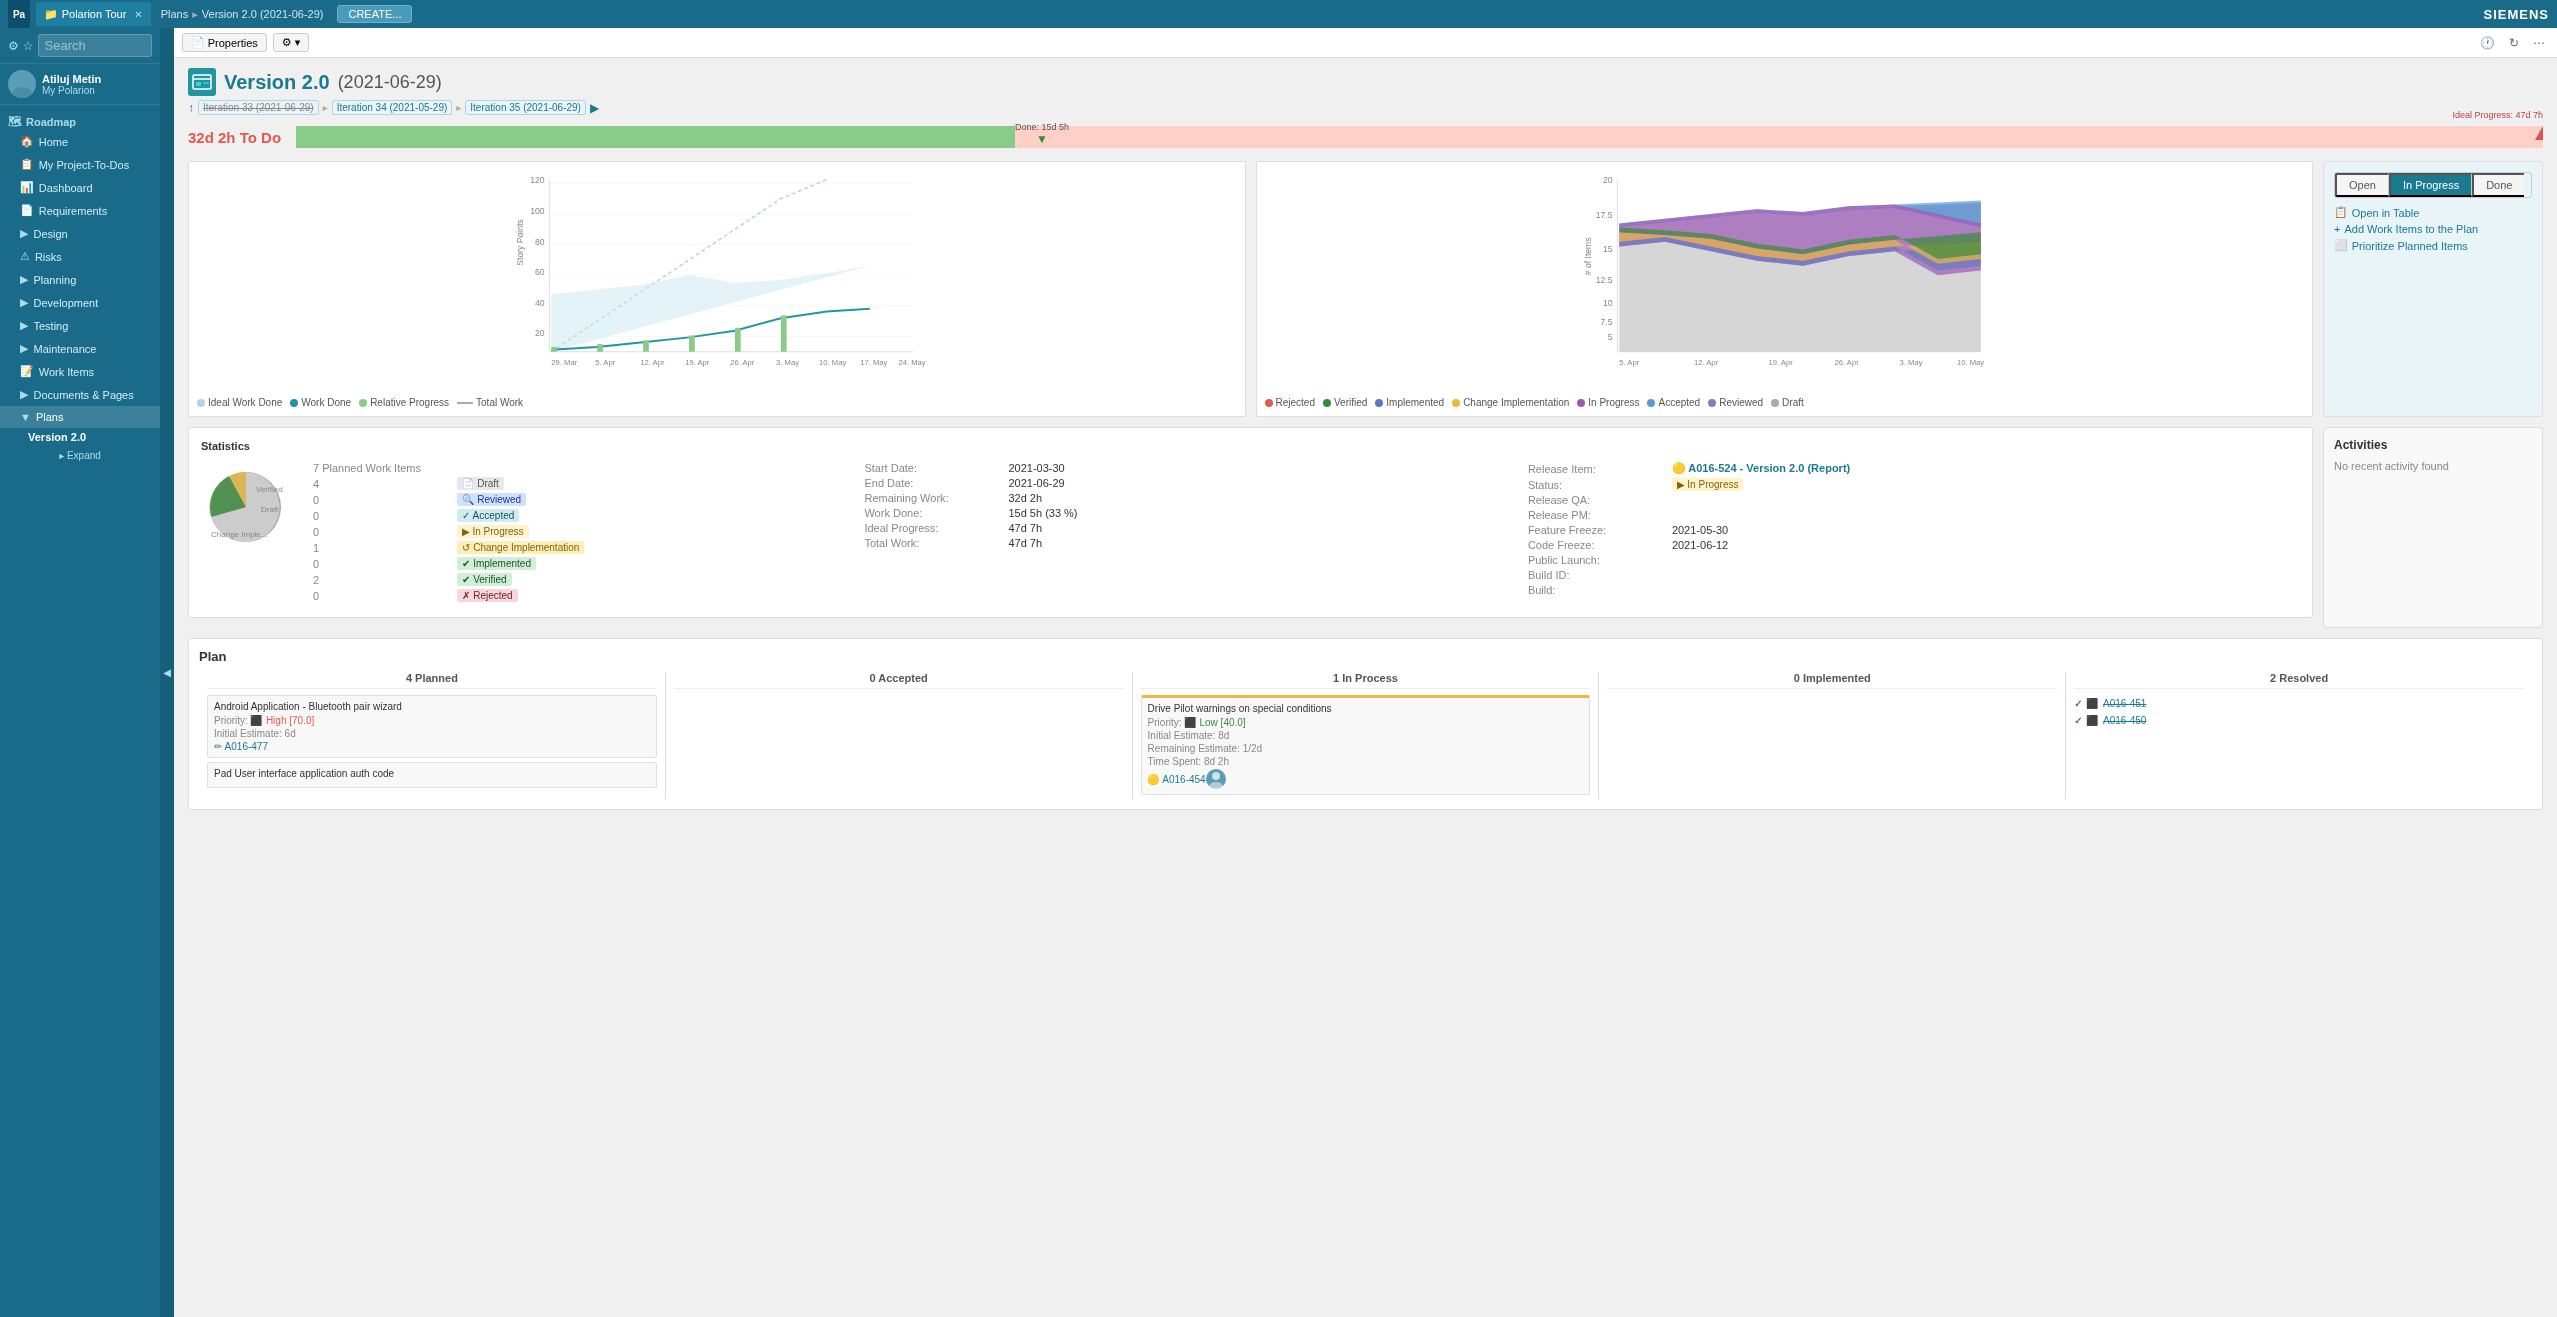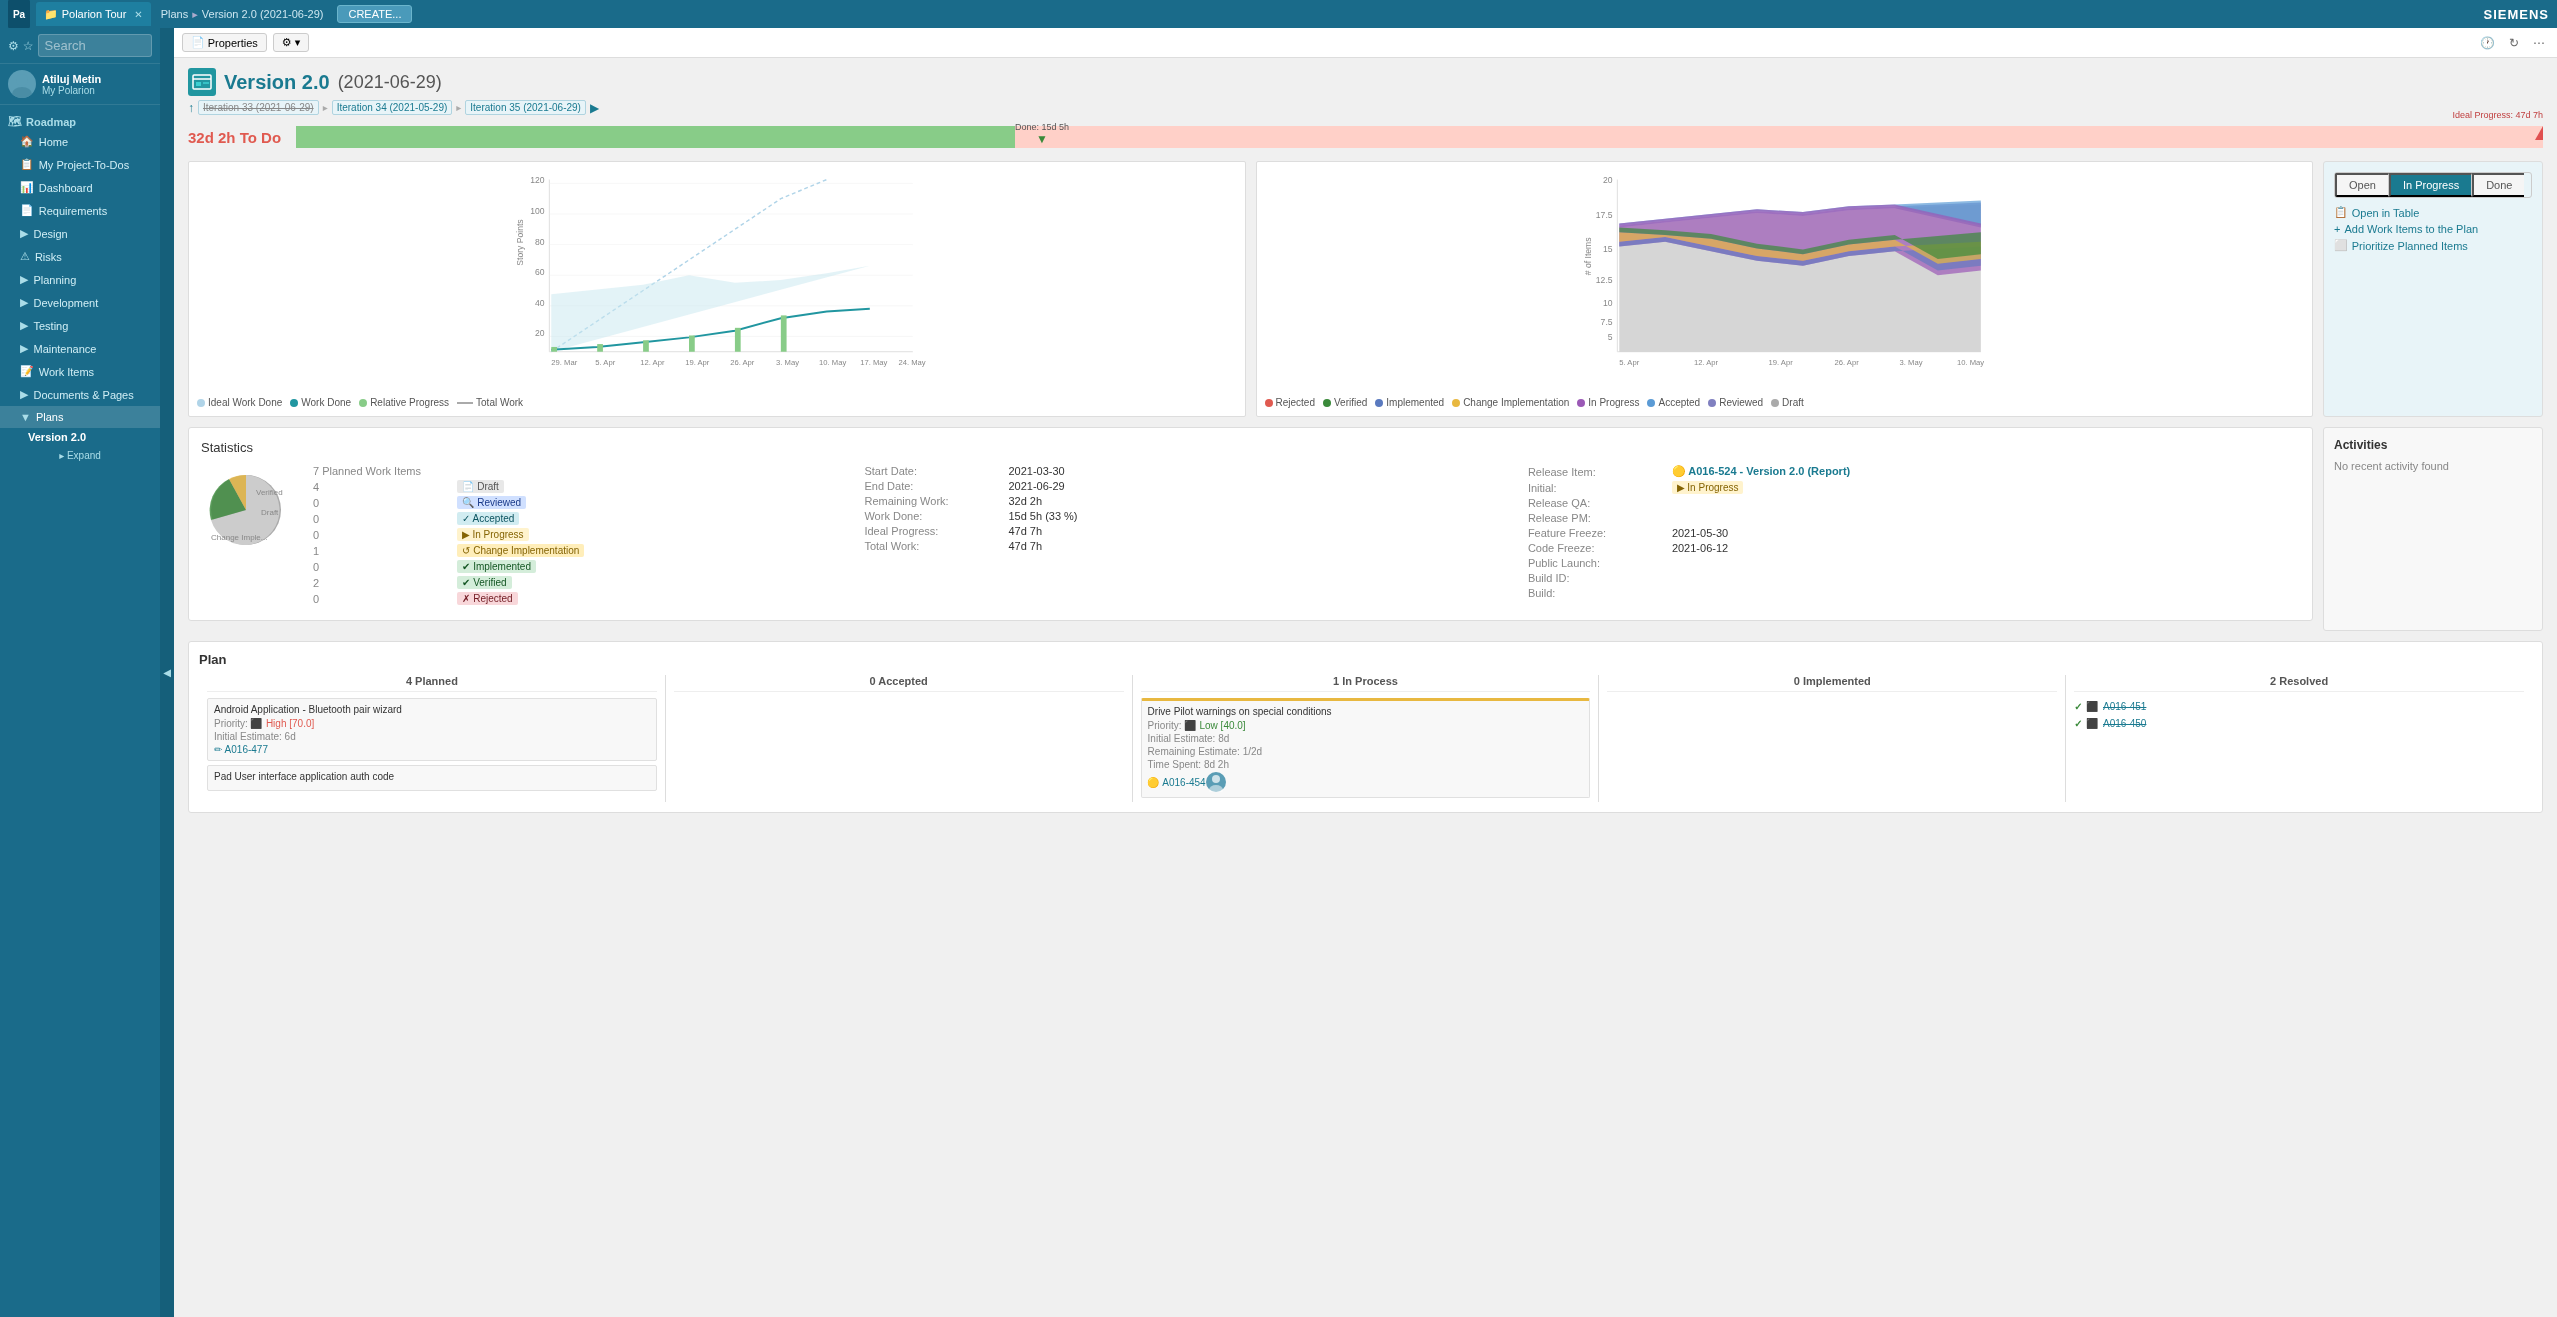--- a/index.html
+++ b/index.html
@@ -75,21 +75,21 @@
     .chart-box { background: #fff; border: 1px solid #ddd; border-radius: 2px; padding: 8px; flex: 1; }
     .chart-box-right { background: #e8f4f8; border: 1px solid #ddd; border-radius: 3px; padding: 10px; width: 220px; flex-shrink: 0; }
     .btn-group { display: flex; border: 1px solid #ccc; border-radius: 3px; overflow: hidden; margin-bottom: 8px; }
     .btn-group-item { padding: 4px 12px; font-size: 11px; cursor: pointer; border-right: 1px solid #ccc; background: #f5f5f5; color: #555; }
     .btn-group-item:last-child { border-right: none; }
     .btn-group-item.active { background: #1a7a90; color: #fff; }
     .chart-link { color: #1a7a90; font-size: 11px; cursor: pointer; display: flex; align-items: center; gap: 4px; margin-bottom: 4px; }
 
     
     .stats-section { background: #fff; border: 1px solid #ddd; border-radius: 3px; padding: 12px; margin-bottom: 10px; }
-    .stats-title { font-size: 13px; font-weight: 400; color: #333; margin-bottom: 10px; }
+    .stats-title { font-size: 11px; font-weight: 700; color: #333; margin-bottom: 10px; }
     .stats-grid { display: flex; gap: 20px; }
     .stat-row { display: flex; align-items: center; font-size: 11px; margin-bottom: 3px; gap: 4px; }
     .stat-label { color: #888; width: 140px; flex-shrink: 0; }
     .stat-value { color: #333; }
     .stat-value.highlight { color: #1a7a90; font-weight: 600; }
     .stat-badge { display: inline-flex; align-items: center; gap: 3px; font-size: 10px; padding: 1px 5px; border-radius: 2px; }
     .badge-draft { background: #e8e8e8; color: #555; }
     .badge-inprogress { background: #fff3cd; color: #856404; }
     .badge-verified { background: #d4edda; color: #155724; }
     .badge-accepted { background: #d1ecf1; color: #0c5460; }
@@ -540,21 +540,21 @@
                   <span class="stat-value">47d 7h</span>
                 </div>
             </div>
 
             <div style="flex:1.2;">
               <div class="stat-row">
                   <span class="stat-label">Release Item:</span>
                   <span class="stat-value highlight">🟡 A016-524 - Version 2.0 (Report)</span>
                 </div>
               <div class="stat-row">
-                  <span class="stat-label">Initial:</span>
+                  <span class="stat-label">Status:</span>
                   <span class="stat-badge badge-inprogress">▶ In Progress</span>
                 </div>
               <div class="stat-row">
                   <span class="stat-label">Release QA:</span>
                 </div>
               <div class="stat-row">
                   <span class="stat-label">Release PM:</span>
                 </div>
               <div class="stat-row">
                   <span class="stat-label">Feature Freeze:</span>

